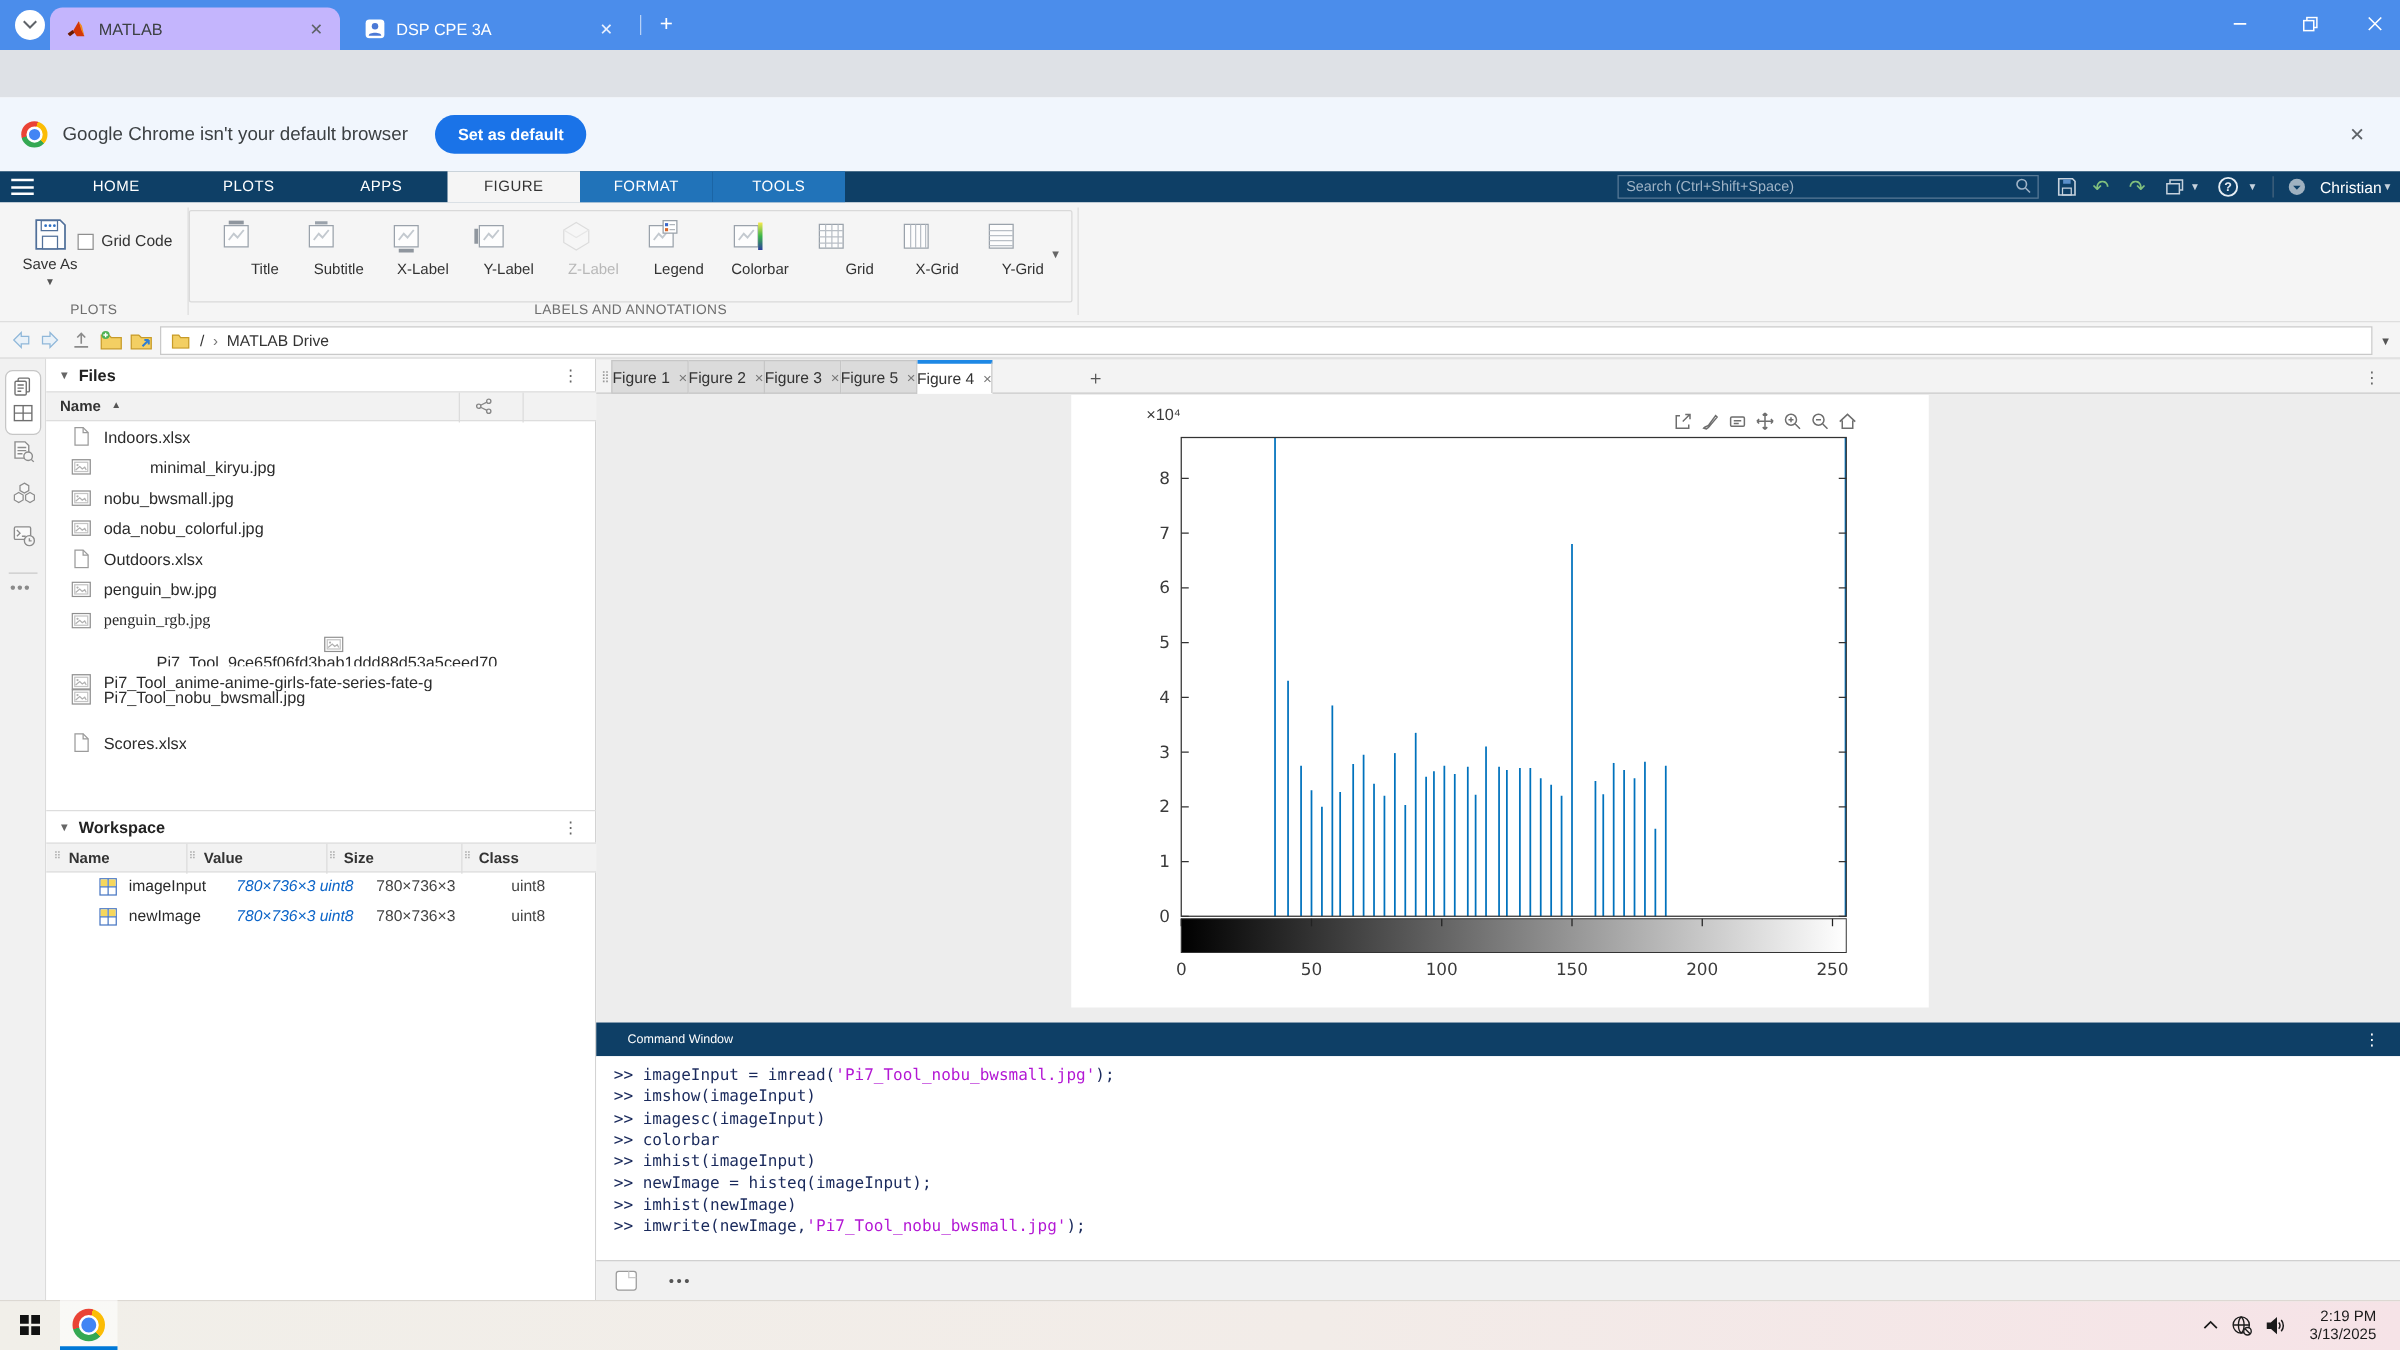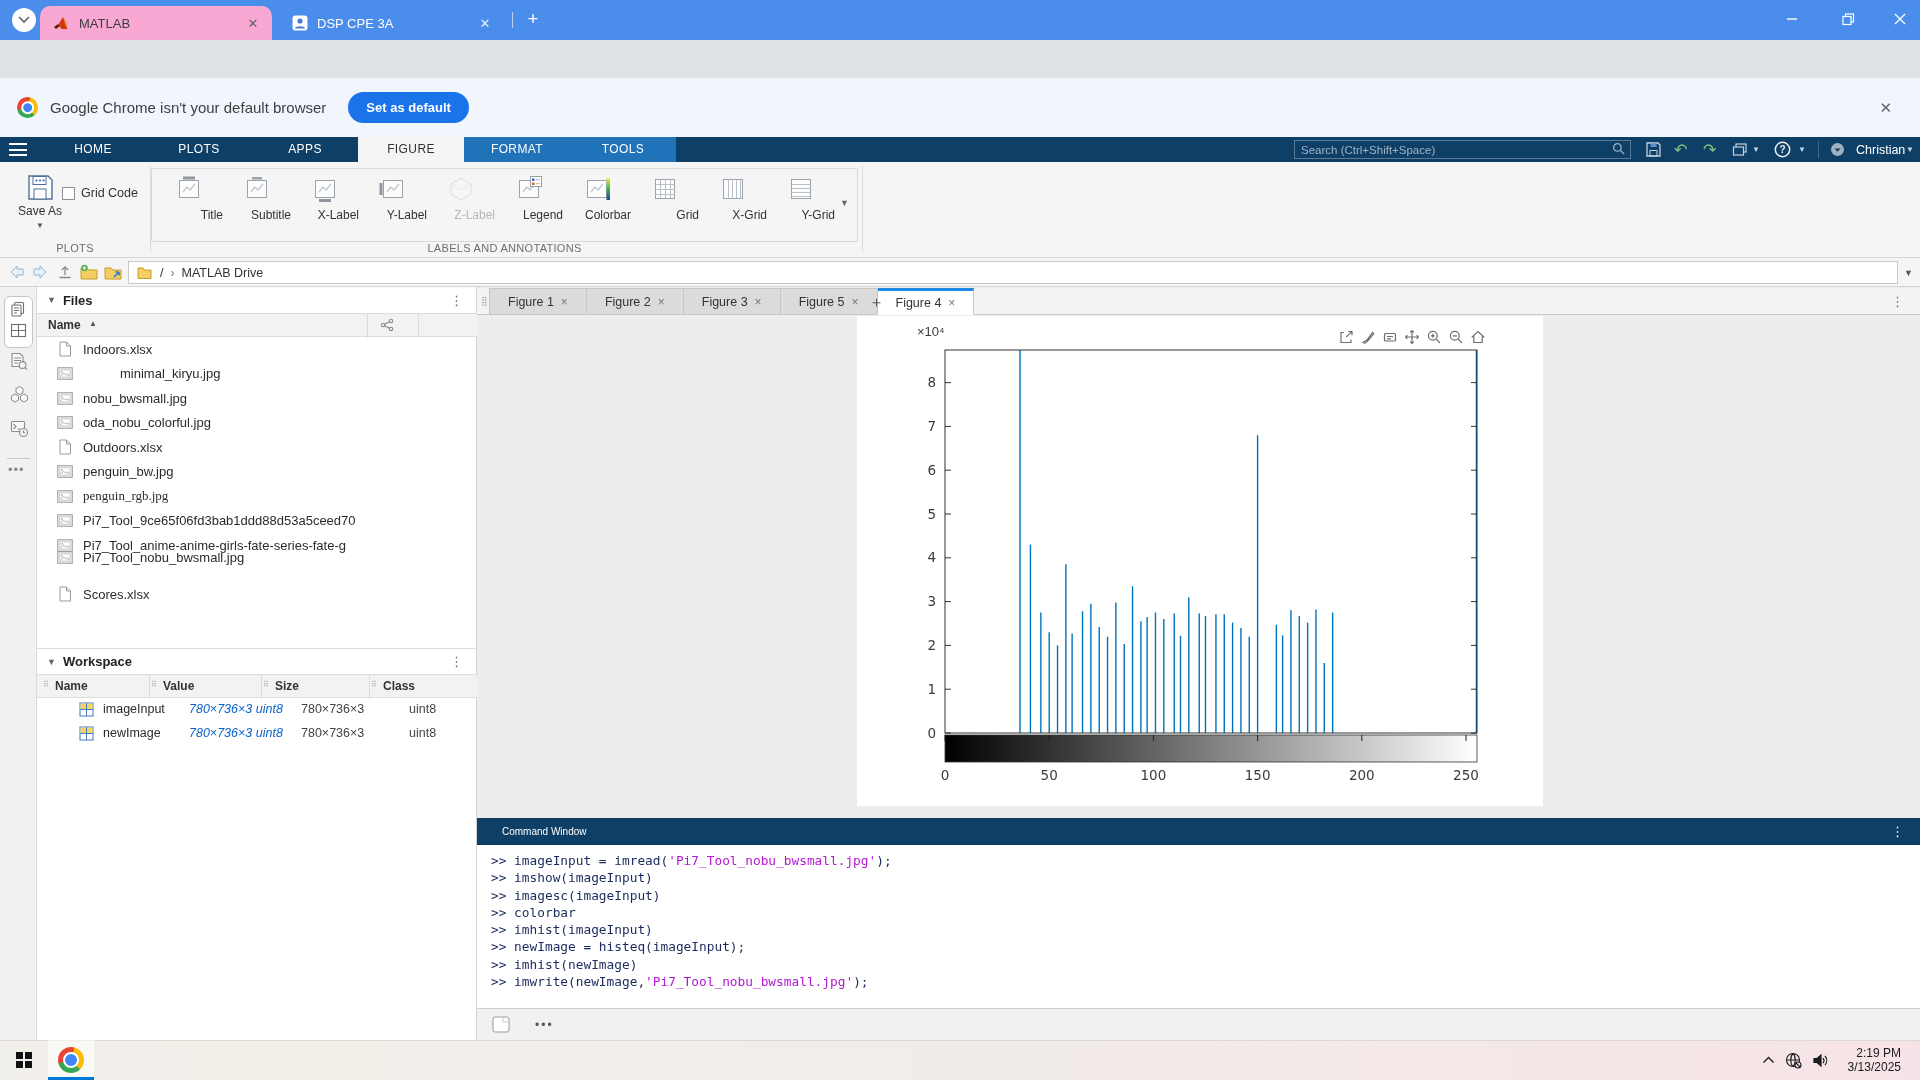--- a/index.html
+++ b/index.html
@@ -4,21 +4,21 @@
 <style>
 *{margin:0;padding:0;box-sizing:border-box}
 body{font-family:"Liberation Sans",sans-serif;background:#ccc}
 #screen{position:relative;width:1920px;height:1080px;overflow:hidden;background:#fff}
 .abs{position:absolute}
 svg{display:block}
 
 #tabstrip{left:0;top:0;width:1920px;height:40px;background:#4b8deb}
 #tab-search-circle{left:12px;top:8px;width:24px;height:24px;border-radius:50%;background:#fff;display:flex;align-items:center;justify-content:center}
 .btab{top:6px;height:34px;display:flex;align-items:center;font-size:13px}
-#tab-active{left:40px;width:232px;background:#f9a8d4;border-radius:10px 10px 0 0;color:#3c4043;padding:0 10px 0 14px}
+#tab-active{left:40px;width:232px;background:#c4b5fd;border-radius:10px 10px 0 0;color:#3c4043;padding:0 10px 0 14px}
 #tab-2{left:280px;width:224px;color:#fff;padding:0 10px 0 12px}
 .btab .tab-title{flex:1;margin-left:9px;white-space:nowrap;overflow:hidden}
 .tab-close{font-size:13px;color:#5f6368;width:18px;text-align:center}
 #tab-2 .tab-close{color:#e8f0fe}
 #tab-divider{left:512px;top:12px;width:1px;height:16px;background:rgba(255,255,255,.6)}
 #new-tab-btn{left:522px;top:9px;width:22px;height:22px;color:#fff;font-size:18px;line-height:21px;text-align:center}
 .wctl{top:0;width:40px;height:38px;display:flex;align-items:center;justify-content:center;color:#fff}
 #toolbar{left:0;top:40px;width:1920px;height:38px;background:#dee1e6}
 .navico{top:47px;font-size:17px;color:#3f4449;width:24px;text-align:center}
 #omnibox{left:102px;top:45px;width:1686px;height:28px;background:#fff;border-radius:14px;display:flex;align-items:center;padding:0 12px 0 12px}
@@ -85,21 +85,21 @@
 .ws-row .wico{top:4px;left:42px}
 .ws-row .wname{left:66px;color:#2b2b2b}
 .ws-row .wval{left:152px;color:#0b64c8;font-style:italic}
 .ws-row .wsize{left:264px}
 .ws-row .wclass{left:372px}
 .coldiv{position:absolute;top:0;width:1px;height:24px;background:#dcdcdc}
 
 #doc-well{left:477px;top:287px;width:1443px;height:531px;background:#ededed}
 #fig-tabbar{left:477px;top:288px;width:1443px;height:27px;background:#f3f3f3;border-bottom:1px solid #c9c9c9}
 #fig-tabs{position:absolute;left:12px;top:0;height:27px;display:flex}
-.ftab{height:27px;display:flex;align-items:center;padding:0 18px;background:#dbdbdb;border:1px solid #c6c6c6;border-left:none;font-size:12.5px;color:#333}
+.ftab{height:27px;display:flex;align-items:center;padding:0 0;background:#dbdbdb;border:1px solid #c6c6c6;border-left:none;font-size:12.5px;color:#333}
 .ftab:first-child{border-left:1px solid #c6c6c6}
 .ftab .fclose{margin-left:7px;color:#777;font-size:12px}
 .ftab.active{background:#fff;border-top:3px solid #1e88e5;border-bottom:1px solid #fff}
 #fig-new-tab{position:absolute;left:392px;top:5px;font-size:15px;color:#555}
 #fig-tab-menu{position:absolute;right:16px;top:6px;color:#666;font-size:13px}
 #fig-grip{position:absolute;left:4px;top:8px;color:#999;font-size:9px;letter-spacing:1px}
 #fig-canvas{left:857px;top:316px;width:686px;height:490px;background:#fff}
 #y-mult{left:60px;top:8px;font-size:13px;color:#3b3b3b}
 #fig-toolbar{left:480px;top:12px;display:flex;gap:5px}
 .fticon{width:17px;height:17px;display:flex;align-items:center;justify-content:center}
@@ -563,21 +563,21 @@
           <span class="fico">
             <svg width="16" height="13" viewBox="0 0 16 13">
               <rect x="0.8" y="0.8" width="14.4" height="11.4" fill="#fff" stroke="#8f8f8f"></rect>
               <rect x="2.8" y="2.8" width="10.4" height="7.4" fill="none" stroke="#c4c4c4"></rect>
               <circle cx="5" cy="5" r="0.9" fill="#b0b0b0"></circle>
               <path d="M3.5 9 L6.8 6.2 L8.8 8.2 L10.8 6.8 L12 9" stroke="#b0b0b0" fill="none"></path>
             </svg>
           </span>
           <span class="fname">penguin_rgb.jpg</span>
         </div>
-        <div class="file-row" style="top: 221.5px;">
+        <div class="file-row" style="top: 221.5px; flex-direction: column;">
           <span class="fico">
             <svg width="16" height="13" viewBox="0 0 16 13">
               <rect x="0.8" y="0.8" width="14.4" height="11.4" fill="#fff" stroke="#8f8f8f"></rect>
               <rect x="2.8" y="2.8" width="10.4" height="7.4" fill="none" stroke="#c4c4c4"></rect>
               <circle cx="5" cy="5" r="0.9" fill="#b0b0b0"></circle>
               <path d="M3.5 9 L6.8 6.2 L8.8 8.2 L10.8 6.8 L12 9" stroke="#b0b0b0" fill="none"></path>
             </svg>
           </span>
           <span class="fname">Pi7_Tool_9ce65f06fd3bab1ddd88d53a5ceed70</span>
         </div>

